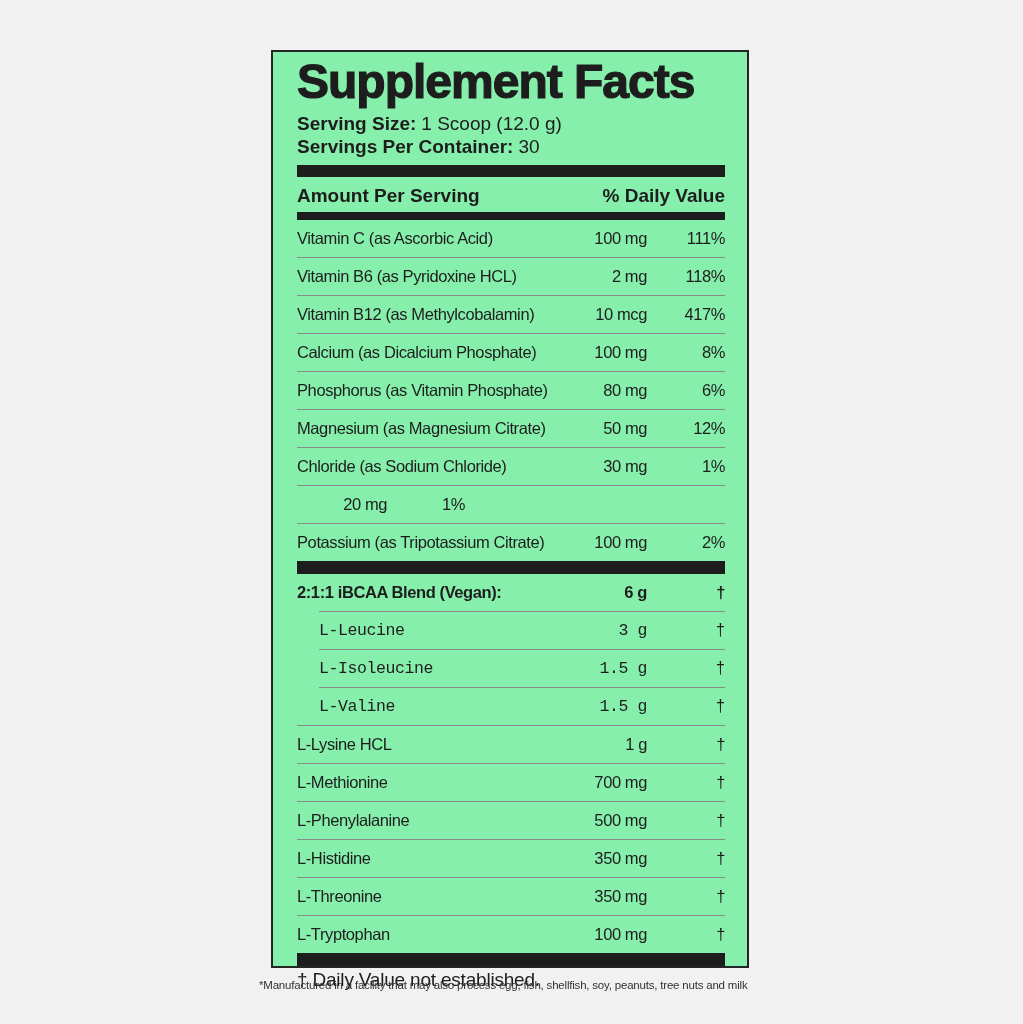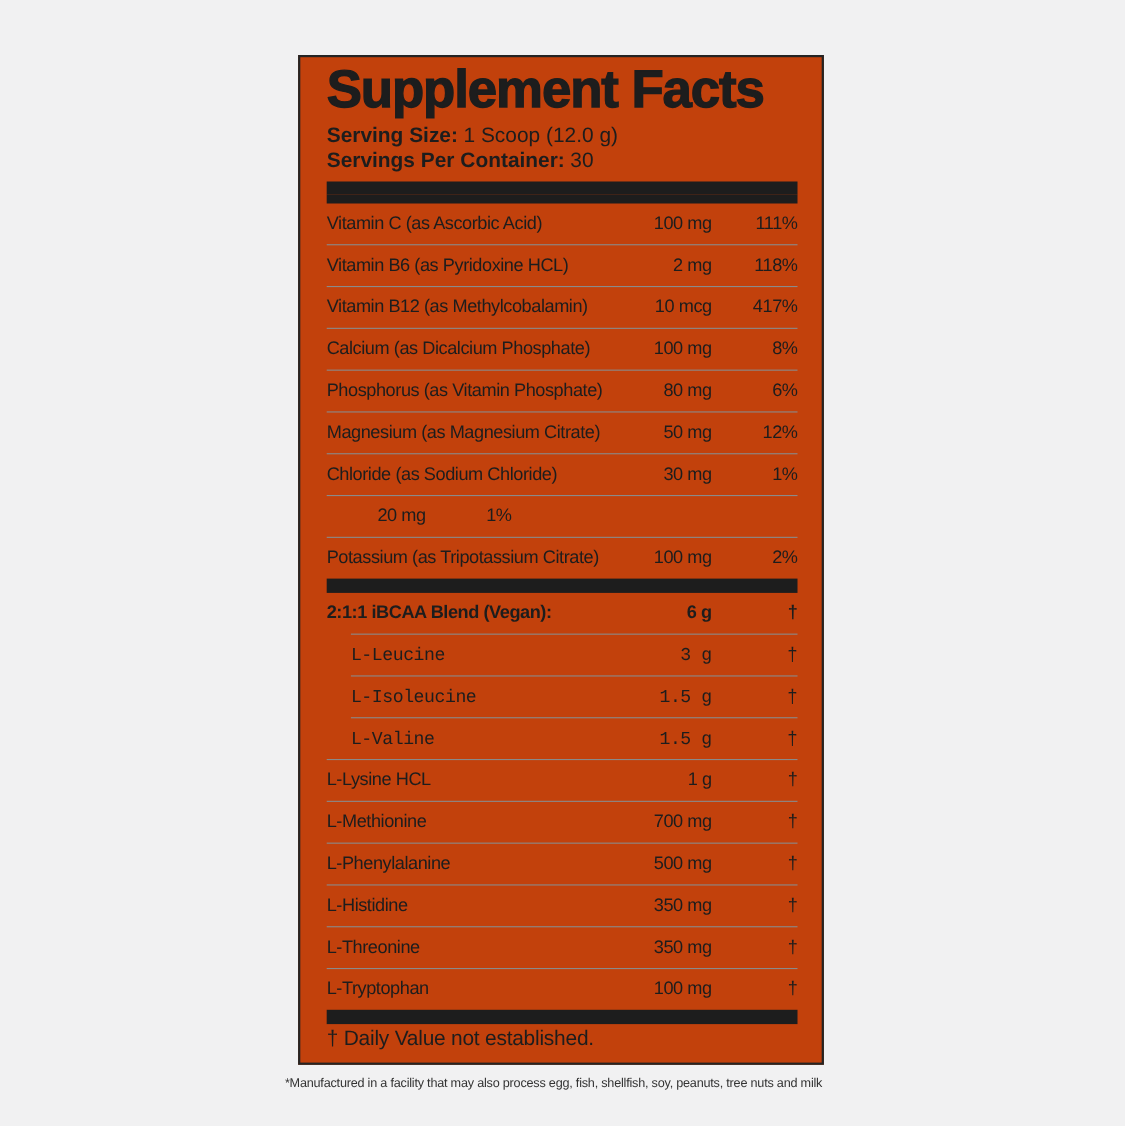--- a/index.html
+++ b/index.html
@@ -15,21 +15,21 @@
     background: #f1f1f2;
     overflow: hidden;
   }
   .panel {
     position: absolute;
     left: 271px;
     top: 50px;
     width: 478px;
     height: 918px;
     box-sizing: border-box;
-    background: #c2410c;
+    background: #86efac;
     border: 2px solid #242424;
     padding: 4px 22px 10px 24px;
   }
   .title {
     font-size: 48px;
     font-weight: 700;
     letter-spacing: -1px;
     line-height: 52px;
     -webkit-text-stroke: 1.2px #1d1d1d;
     white-space: nowrap;
@@ -102,20 +102,24 @@
       <div class="serving-line">
         <span class="lbl">Serving Size:</span><span>1 Scoop (12.0 g)</span>
       </div>
       <div class="serving-line">
         <span class="lbl">Servings Per Container:</span><span>30</span>
       </div>
     </div>
 
     <div class="bar bar-lg bar-1"></div>
 
+    <div class="col-header">
+      <span>Amount Per Serving</span>
+      <span>% Daily Value</span>
+    </div>
 
     <div class="bar bar-md"></div>
 
     <div class="rows">
         <div class="row">
           <span class="name">Vitamin C (as Ascorbic Acid)</span>
           <span class="amount">100 mg</span>
           <span class="dv">111%</span>
         </div>
         <div class="row">

